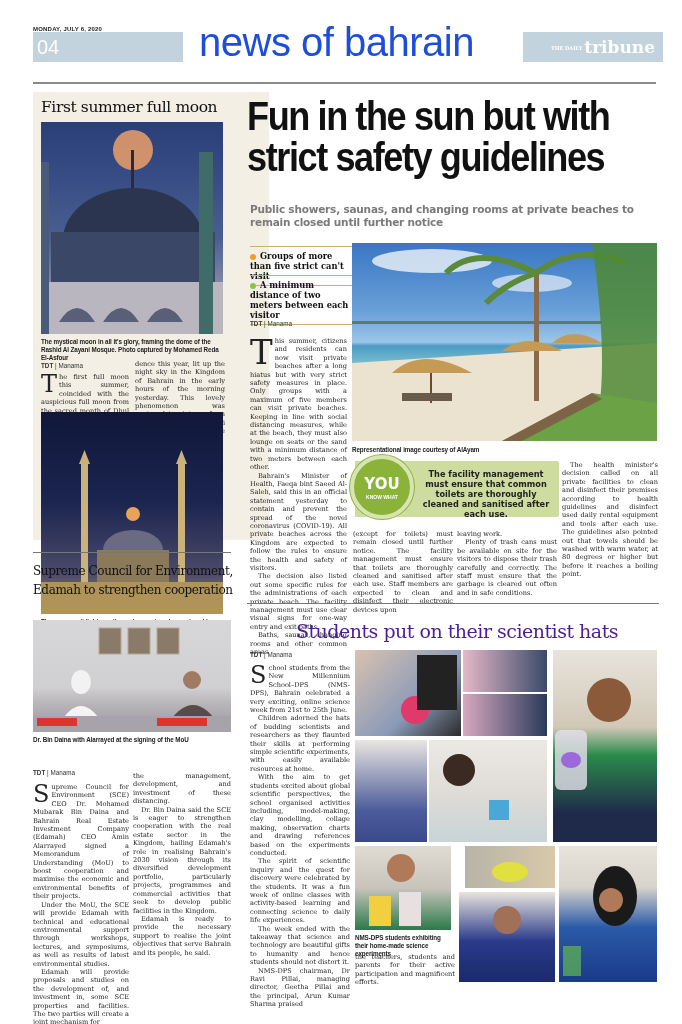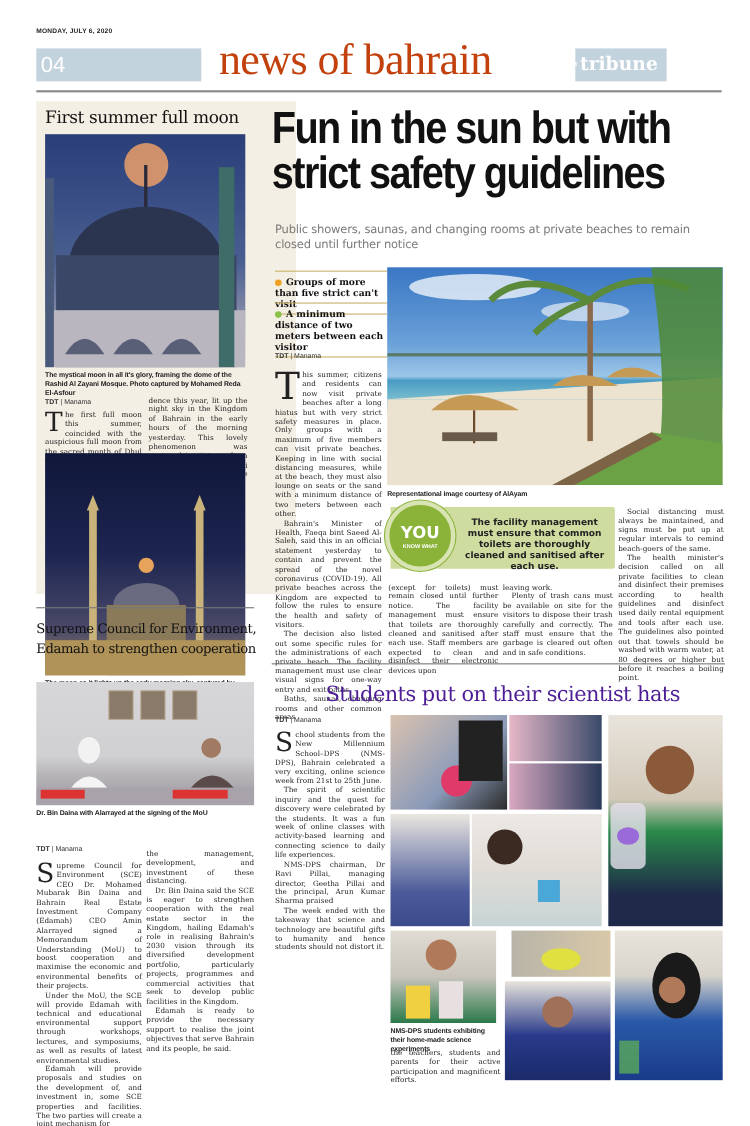--- a/index.html
+++ b/index.html
@@ -1,22 +1,22 @@
 <!DOCTYPE html>
 <html><head>
 <meta charset="utf-8">
 <style>
   * { margin:0; padding:0; box-sizing:border-box; }
   html, body { width:682px; height:1024px; background:#fff; overflow:hidden; }
   body { position:relative; font-family:"DejaVu Serif", serif; color:#222; }
   .abs { position:absolute; }
   .date { left:33px; top:26px; font-family:"Liberation Sans", sans-serif; font-size:6px; font-weight:bold; color:#222; letter-spacing:0.2px; }
-  .masthead { left:33px; top:44px; width:573px; height:30px; background:#c3d3dd; }
+  .masthead { left:33px; top:32px; width:630px; height:30px; background:#c3d3dd; }
   .page-num { left:4px; top:4px; font-family:"Liberation Sans", sans-serif; font-size:20px; color:#fff; font-weight:300; }
-  .mast-title { left:158px; top:-12px; font-family:Liberation Serif, serif; font-size:40px; color:#c2410c; font-weight:300; background:#fff; padding:0 8px; line-height:44px; letter-spacing:-0.5px; }
+  .mast-title { left:158px; top:-12px; font-family:Liberation Sans, sans-serif; font-size:40px; color:#1d4ed8; font-weight:300; background:#fff; padding:0 8px; line-height:44px; letter-spacing:-0.5px; }
   .mast-title-bg { left:150px; top:-4px; width:340px; height:38px; background:#fff; }
   .brand { right:8px; top:5px; font-family:"DejaVu Serif", serif; font-size:17px; color:#fff; font-weight:bold; }
   .brand small { font-size:5px; line-height:5px; display:inline-block; vertical-align:middle; margin-right:2px; text-align:center; }
   .mast-rule { left:33px; top:82px; width:623px; height:2px; background:#8a8a8a; }
 
   
   .moon-box { left:33px; top:92px; width:236px; height:448px; background:#f4efe4; }
   .moon-title { left:8px; top:6px; font-family:"DejaVu Serif", serif; font-size:15.5px; color:#111; letter-spacing:-0.4px; }
   .moon-img1 { left:8px; top:30px; width:182px; height:212px; background:linear-gradient(180deg,#2a3e78 0%,#3a4f86 30%,#4a5f90 55%,#8b8faa 80%,#c9c6cf 100%); overflow:hidden; }
   .moon-img2 { left:8px; top:320px; width:182px; height:202px; background:linear-gradient(180deg,#10173a 0%,#1c2550 45%,#4b4a6a 80%,#a88d4c 100%); overflow:hidden; }
@@ -26,21 +26,21 @@
   .body-txt { font-family:"DejaVu Serif", serif; font-size:6.6px; line-height:8.4px; color:#222; text-align:justify; hyphens:auto; }
   .dropcap { float:left; font-size:24px; line-height:20px; margin-right:2px; margin-top:1px; }
   .para-indent { text-indent:8px; }
 
   .left-rule { left:33px; top:552px; width:198px; height:1px; background:#777; }
   .council-title { left:33px; top:562px; width:210px; font-family:"DejaVu Serif", serif; font-size:12px; line-height:19px; color:#111; letter-spacing:-0.4px; }
   .council-img { left:33px; top:620px; width:198px; height:112px; background:linear-gradient(180deg,#d7d6d8 0%,#d0cfd2 60%,#b7b5b8 75%,#9c98a0 100%); overflow:hidden; }
 
   
   .headline { left:247px; top:96px; width:420px; font-family:"Liberation Sans", sans-serif; font-weight:bold; font-size:41px; line-height:41px; letter-spacing:-1.6px; color:#111; transform:scaleX(0.88); transform-origin:left top; white-space:nowrap; }
-  .subhead { left:250px; top:203px; width:412px; font-family:"DejaVu Sans", sans-serif; font-size:10.5px; line-height:13px; color:#7a7a7a; letter-spacing:-0.2px; }
+  .subhead { left:250px; top:203px; width:412px; font-family:"DejaVu Sans", sans-serif; font-size:10.5px; line-height:13px; color:#7a7a7a; letter-spacing:-0.2px;font-weight:bold; }
   .bullet-box { left:250px; width:102px; border-top:1px solid #c9b26a; border-bottom:1px solid #c9b26a; padding:4px 0; font-family:"DejaVu Serif", serif; font-size:8.3px; font-weight:bold; line-height:10px; color:#111; }
   .dot { display:inline-block; width:6px; height:6px; border-radius:50%; margin-right:4px; vertical-align:middle; }
   .beach-img { left:352px; top:243px; width:305px; height:198px; overflow:hidden; background:linear-gradient(180deg,#3a77c4 0%,#6aa1d8 35%,#9cc6e8 50%,#4a9bc4 52%,#7fc2cf 62%,#efe6d6 68%,#e9dfcd 100%); }
   .you-box { left:355px; top:461px; width:204px; height:56px; background:#cfdca0; border-radius:0 2px 2px 0; }
   .you-circle { left:-5px; top:-6px; width:64px; height:64px; border-radius:50%; background:#8bb33a; border:4px solid #d9e4b4; box-shadow:0 0 0 1px #8bb33a; }
   .you-text { left:0; top:18px; width:56px; text-align:center; font-family:"DejaVu Sans", sans-serif; color:#fff; font-weight:bold; font-size:15px; line-height:15px; }
   .you-sub { left:0; top:35px; width:56px; text-align:center; font-family:"Liberation Sans", sans-serif; color:#fff; font-weight:bold; font-size:5px; }
   .you-msg { left:62px; top:8px; width:138px; text-align:center; font-family:"DejaVu Sans", sans-serif; font-weight:bold; font-size:8.2px; line-height:10px; color:#222; }
   .mid-rule { left:247px; top:603px; width:412px; height:1px; background:#777; }
   .students-title { left:247px; top:620px; width:420px; text-align:center; font-family:"DejaVu Serif", serif; font-size:19px; color:#4c1d95; letter-spacing:-0.5px; }
@@ -174,33 +174,34 @@
   </div>
   <div class="abs you-msg">The facility management must ensure that common toilets are thoroughly cleaned and sanitised after each use.</div>
 </div>
 
 <div class="abs body-txt" style="left:353px;top:530px;width:100px;">(except for toilets) must remain closed until further notice. The facility management must ensure that toilets are thoroughly cleaned and sanitised after each use. Staff members are expected to clean and disinfect their electronic devices upon</div>
 <div class="abs body-txt" style="left:457px;top:530px;width:100px;">
   <div>leaving work.</div>
   <div class="para-indent">Plenty of trash cans must be available on site for the visitors to dispose their trash carefully and correctly. The staff must ensure that the garbage is cleared out often and in safe conditions.</div>
 </div>
 <div class="abs body-txt" style="left:562px;top:461px;width:96px;">
-  <div class="para-indent">Social distancing must always be maintained, and signs must be put up at regular intervals to remind beach-goers of the same.</div>
   <div class="para-indent">The health minister's decision called on all private facilities to clean and disinfect their premises according to health guidelines and disinfect used daily rental equipment and tools after each use. The guidelines also pointed out that towels should be washed with warm water, at 80 degrees or higher but before it reaches a boiling point.</div>
 </div>
 
 <div class="abs mid-rule"></div>
 
 <div class="abs students-title">Students put on their scientist hats</div>
 <div class="abs byline" style="left:250px;top:651px;"><b>TDT</b> <span>| Manama</span></div>
 <div class="abs body-txt" style="left:250px;top:664px;width:100px;">
   <span class="dropcap">S</span><span>chool students from the New Millennium School–DPS (NMS-DPS), Bahrain celebrated a very exciting, online science week from 21st to 25th June.</span>
+  <div class="para-indent">Children adorned the hats of budding scientists and researchers as they flaunted their skills at performing simple scientific experiments, with easily available resources at home.</div>
+  <div class="para-indent">With the aim to get students excited about global scientific perspectives, the school organised activities including, model-making, clay modelling, collage making, observation charts and drawing references based on the experiments conducted.</div>
   <div class="para-indent">The spirit of scientific inquiry and the quest for discovery were celebrated by the students. It was a fun week of online classes with activity-based learning and connecting science to daily life experiences.</div>
+  <div class="para-indent">The week ended with the takeaway that science and technology are beautiful gifts to humanity and hence students should not distort it.</div>
   <div class="para-indent">NMS-DPS chairman, Dr Ravi Pillai, managing director, Geetha Pillai and the principal, Arun Kumar Sharma praised</div>
-  <div class="para-indent">The week ended with the takeaway that science and technology are beautiful gifts to humanity and hence students should not distort it.</div>
 </div>
 
 <div class="abs collage">
   <div class="ph" style="left:0;top:0;width:106px;height:86px;background:linear-gradient(135deg,#d9c2b0,#8a9ab8 60%,#2a2a2a);">
     <svg width="106" height="86">
         <circle cx="60" cy="60" r="14" fill="#e03a6a"></circle>
         <rect x="62" y="5" width="40" height="55" fill="#222"></rect>
       </svg>
   </div>
   <div class="ph" style="left:108px;top:0;width:84px;height:42px;background:linear-gradient(90deg,#e6b8c8,#3a4a6a);"></div>

